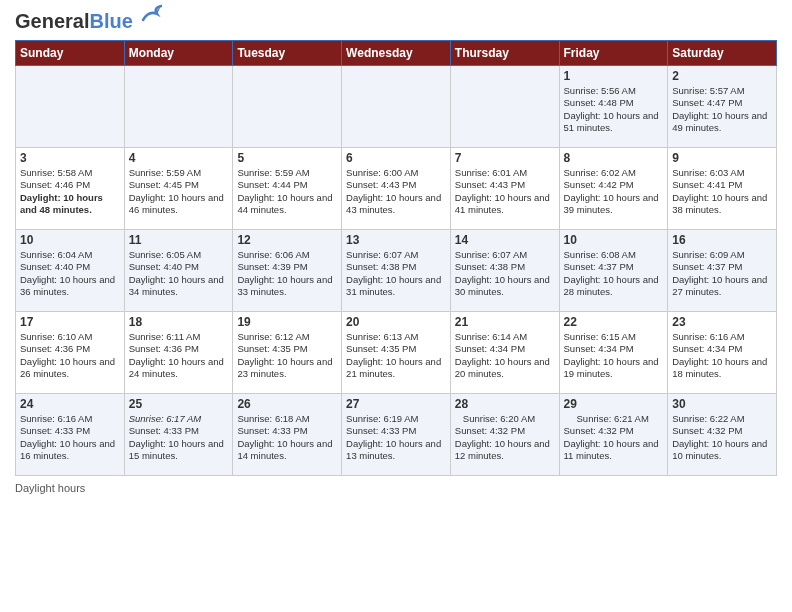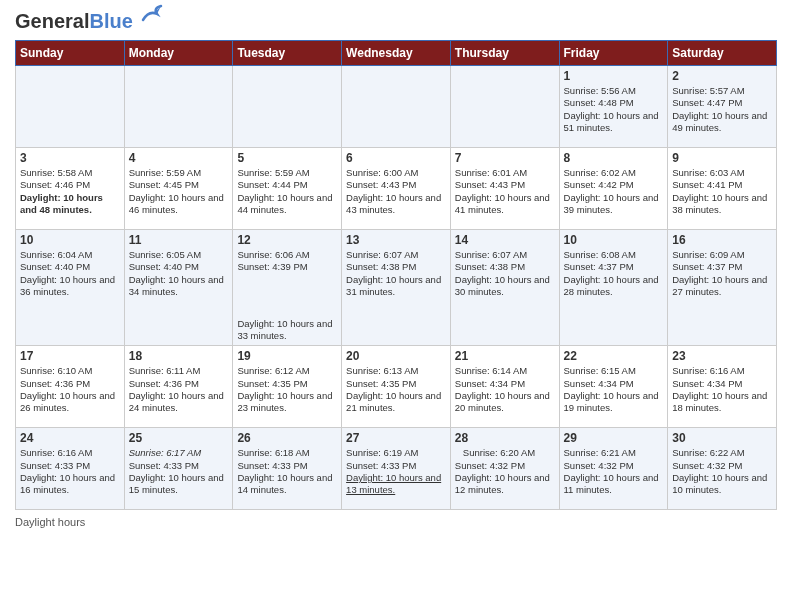--- a/index.html
+++ b/index.html
@@ -152,21 +152,21 @@
           <td>
             <span class="day-num">11</span>
             <div style="line-height: 1.3;">Sunrise: 6:05 AM</div>
             <div style="line-height: 1.3;">Sunset: 4:40 PM</div>
             <div style="line-height: 1.3;">Daylight: 10 hours and 34 minutes.</div>
           </td>
           <td>
             <span class="day-num">12</span>
             <div style="line-height: 1.3;">Sunrise: 6:06 AM</div>
             <div style="line-height: 1.3;">Sunset: 4:39 PM</div>
-            <div style="line-height: 1.3; margin-top: 44px;">Daylight: 10 hours and 33 minutes.</div>
+            <div style="line-height: 1.3;">Daylight: 10 hours and 33 minutes.</div>
           </td>
           <td>
             <span class="day-num">13</span>
             <div style="line-height: 1.3;">Sunrise: 6:07 AM</div>
             <div style="line-height: 1.3;">Sunset: 4:38 PM</div>
             <div style="line-height: 1.3;">Daylight: 10 hours and 31 minutes.</div>
           </td>
           <td>
             <span class="day-num">14</span>
             <div style="line-height: 1.3;">Sunrise: 6:07 AM</div>
@@ -246,31 +246,31 @@
           <td>
             <span class="day-num">26</span>
             <div style="line-height: 1.3;">Sunrise: 6:18 AM</div>
             <div style="line-height: 1.3;">Sunset: 4:33 PM</div>
             <div style="line-height: 1.3;">Daylight: 10 hours and 14 minutes.</div>
           </td>
           <td>
             <span class="day-num">27</span>
             <div style="line-height: 1.3;">Sunrise: 6:19 AM</div>
             <div style="line-height: 1.3;">Sunset: 4:33 PM</div>
-            <div style="line-height: 1.3; text-decoration: underline;">Daylight: 10 hours and 13 minutes.</div>
+            <div style="line-height: 1.3;">Daylight: 10 hours and 13 minutes.</div>
           </td>
           <td>
             <span class="day-num">28</span>
             <div style="line-height: 1.3; padding-left: 8px;">Sunrise: 6:20 AM</div>
             <div style="line-height: 1.3;">Sunset: 4:32 PM</div>
             <div style="line-height: 1.3;">Daylight: 10 hours and 12 minutes.</div>
           </td>
           <td>
             <span class="day-num">29</span>
-            <div style="line-height: 1.3;">Sunrise: 6:21 AM</div>
+            <div style="line-height: 1.3; margin-left: 13px;">Sunrise: 6:21 AM</div>
             <div style="line-height: 1.3;">Sunset: 4:32 PM</div>
             <div style="line-height: 1.3;">Daylight: 10 hours and 11 minutes.</div>
           </td>
           <td>
             <span class="day-num">30</span>
             <div style="line-height: 1.3;">Sunrise: 6:22 AM</div>
             <div style="line-height: 1.3;">Sunset: 4:32 PM</div>
             <div style="line-height: 1.3;">Daylight: 10 hours and 10 minutes.</div>
           </td>
         </tr>

